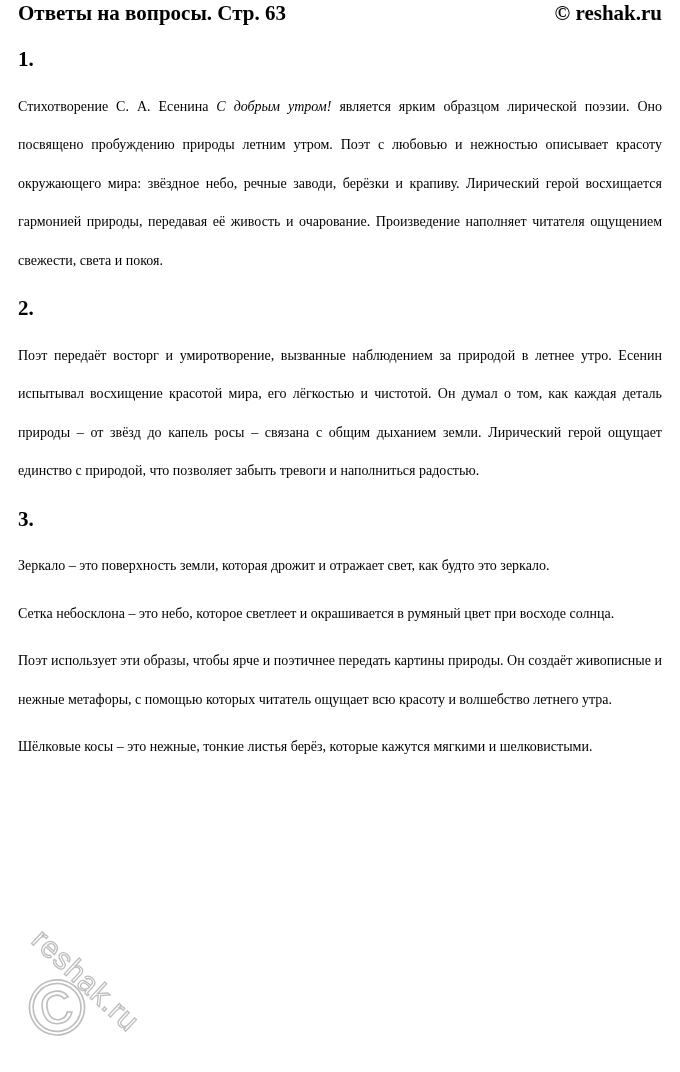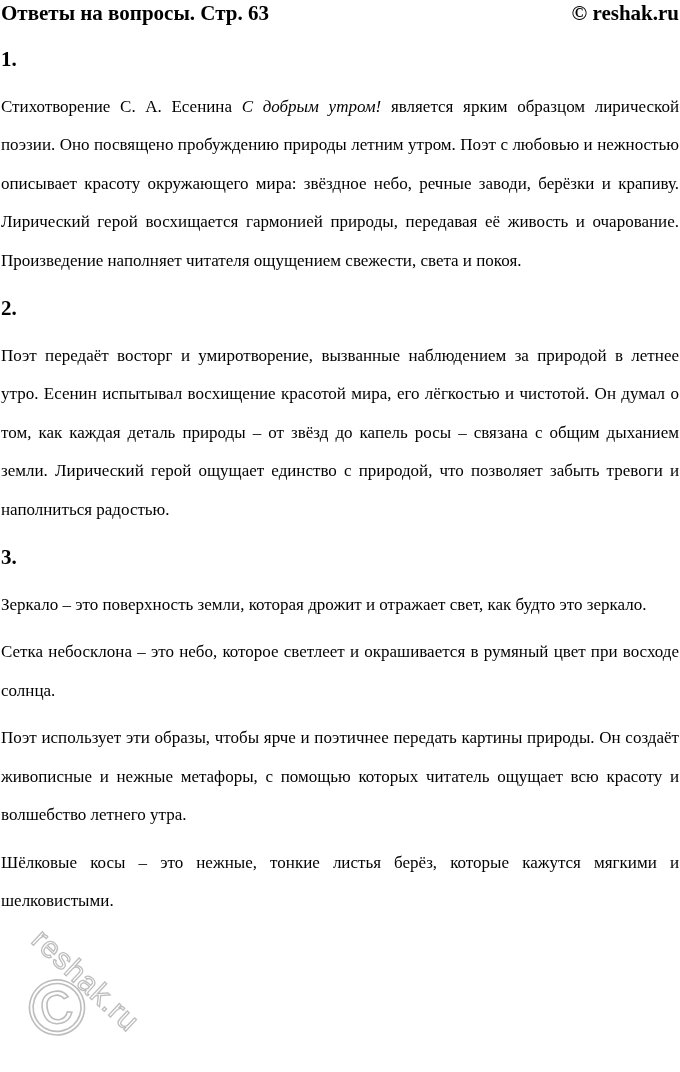--- a/index.html
+++ b/index.html
@@ -5,42 +5,42 @@
   html, body { margin: 0; padding: 0; }
   body {
     width: 680px;
     height: 1072px;
     background: #ffffff;
     color: #000000;
     overflow: hidden;
     position: relative;
     font-family: "Liberation Serif", "DejaVu Serif", serif;
   }
-  .page { padding: 0 1px; }
+  .page { padding: 0 18px; }
 
   .doc-header {
     display: flex;
     justify-content: space-between;
     align-items: flex-start;
     font-size: 21px;
     line-height: 26px;
     margin: 0 0 14px 0;
   }
   .doc-title { font-weight: bold; }
   .doc-copyright { font-weight: bold; }
 
   .sec-num {
     font-weight: bold;
     font-size: 21px;
     line-height: 38.5px;
     margin: 0 0 9px 0;
   }
   .para {
     margin: 0 0 9px 0;
-    font-size: 17px;
+    font-size: 14px;
     line-height: 38.5px;
     text-align: justify;
   }
   .poem-title { font-style: italic; }
   .term { font-weight: normal; }
 
   .watermark {
     position: absolute;
     left: 2px;
     top: 900px;

